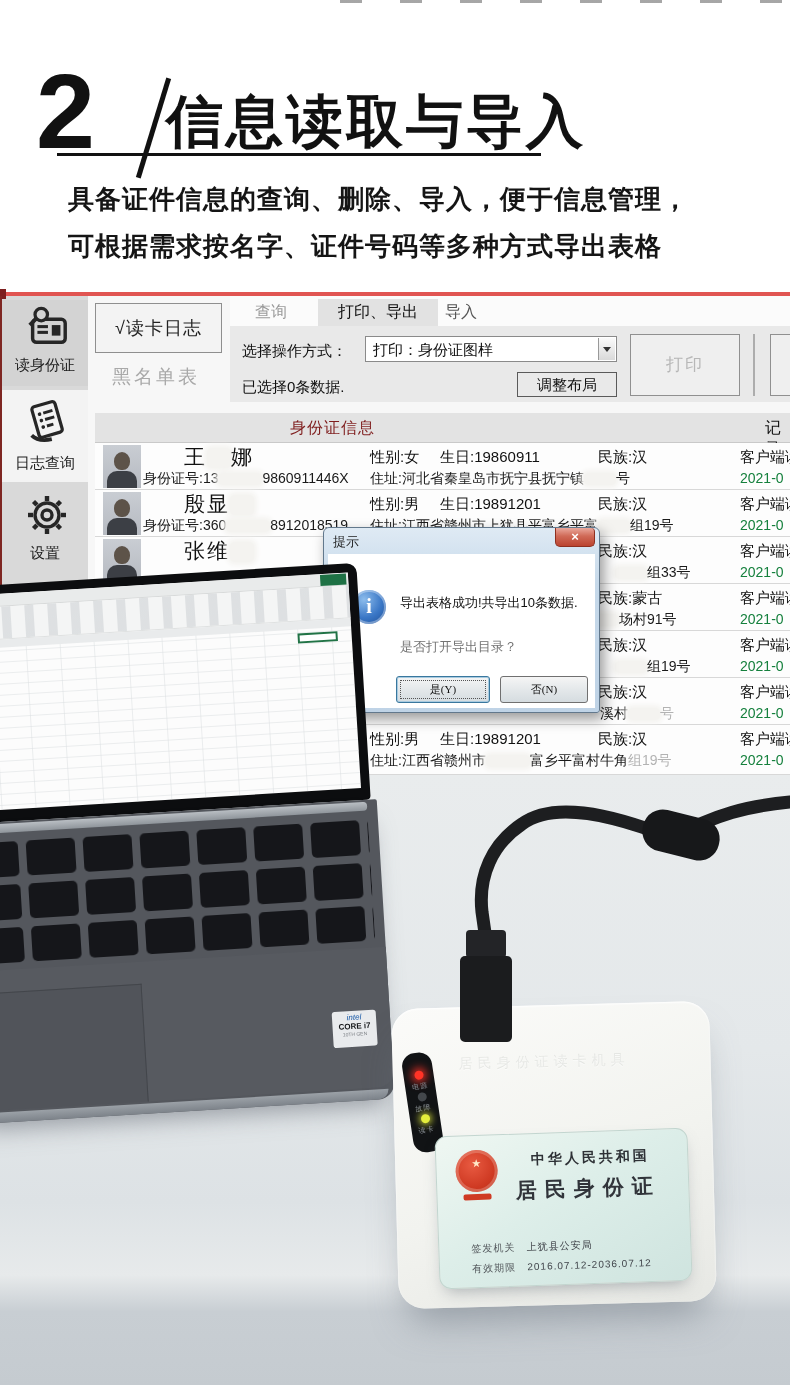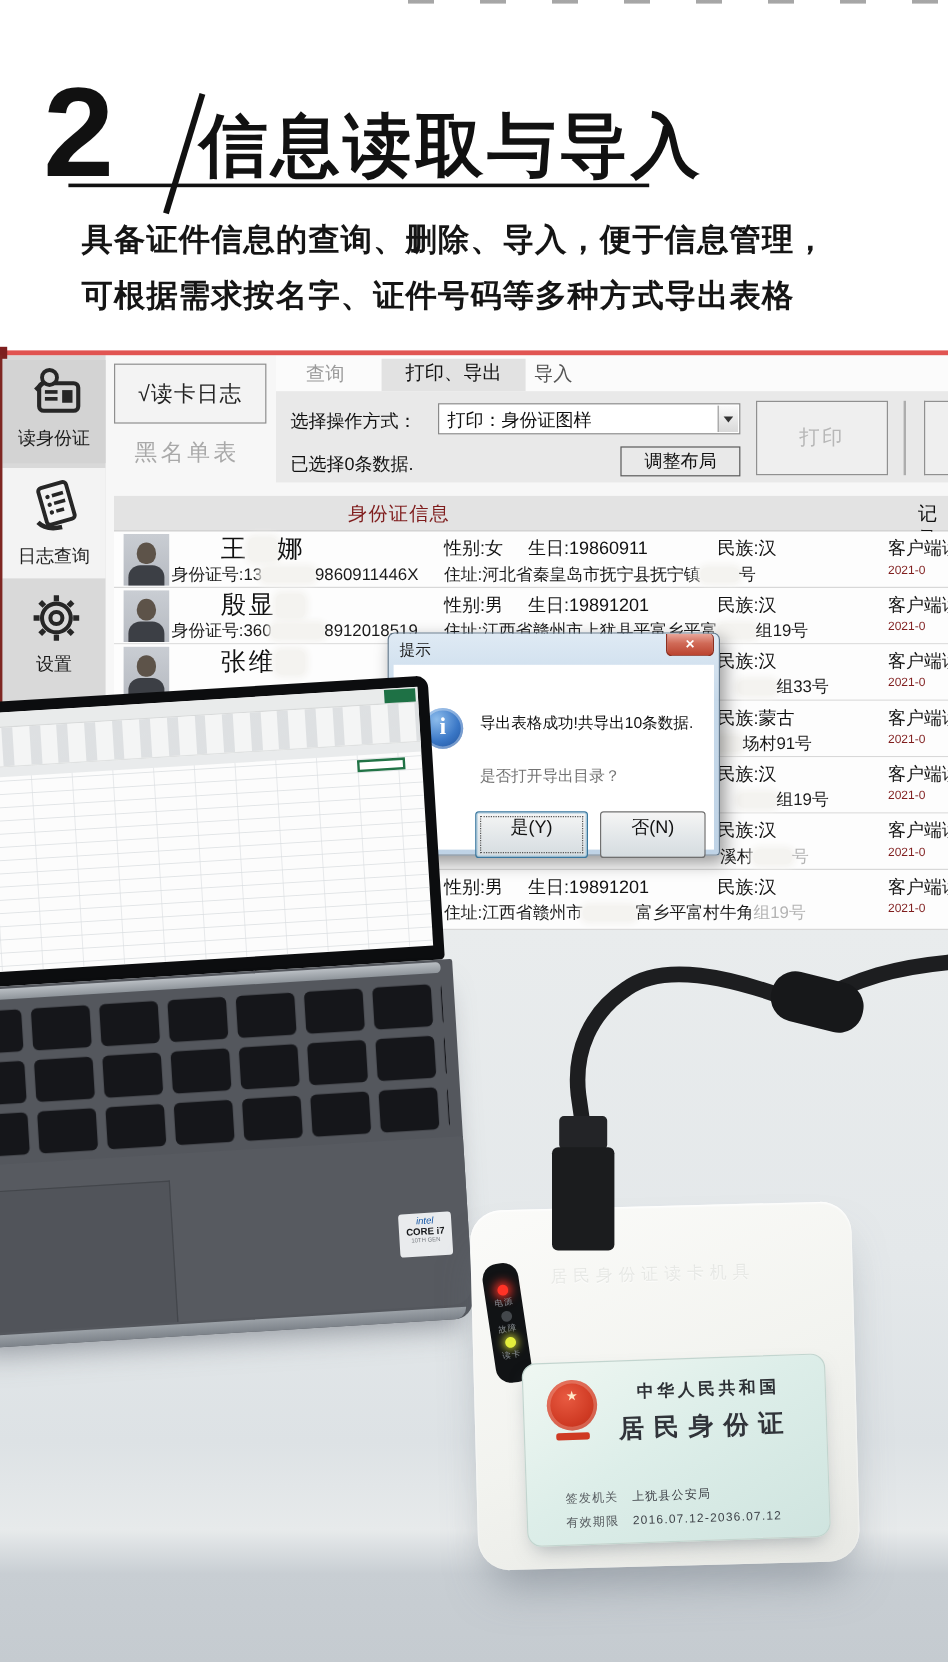--- a/index.html
+++ b/index.html
@@ -58,21 +58,21 @@
   .photo { left:8px; top:2px; width:38px; height:43px; background:linear-gradient(#c9cdd3,#b6bac1); overflow:hidden; }
   .photo::before { content:""; position:absolute; left:11px; top:7px; width:16px; height:18px; border-radius:50% 50% 45% 45%; background:#5d5349; }
   .photo::after { content:""; position:absolute; left:4px; top:26px; width:30px; height:18px; border-radius:10px 10px 0 0; background:#3c3f45; }
   .fname { left:48px; top:0; font-size:21px; color:#111; letter-spacing:2px;margin-left:41px; }
   .fid { left:48px; top:27px; font-size:14px; color:#1a1a1a; }
   .fsex { left:275px; top:5px; font-size:15px; color:#111; }
   .fbirth { left:345px; top:5px; font-size:15px; color:#111; }
   .feth { left:503px; top:5px; font-size:15px; color:#111; }
   .faddr { left:275px; top:27px; font-size:14px; color:#1a1a1a; }
   .fclient { left:645px; top:5px; font-size:15px; color:#111; white-space:nowrap; }
-  .ftime { left:645px; top:27px; font-size:10px; color:#7f1d1d; white-space:nowrap; }
+  .ftime { left:645px; top:27px; font-size:14px; color:#15803d; white-space:nowrap; }
   .fidtail { left:247px; top:27px; font-size:14px; color:#1a1a1a; }
   .rd { display:inline-block; vertical-align:middle; background:#f4f3f0; border-radius:5px; box-shadow:0 0 5px 3px #f4f3f0; }
   .rd-name { width:24px; height:20px; }
   .rd-id { width:44px; height:12px; }
   .rd-sm { width:32px; height:12px; }
   .dim { color:#b3b3b3; }
 
   
   .dialog { left:323px; top:527px; width:277px; height:186px; z-index:5;
     background:linear-gradient(#dfeaf4,#c6d9ea 30%,#bfd3e6); border:1px solid #62788c; border-radius:6px 6px 3px 3px;
@@ -81,22 +81,22 @@
   .dlg-close { left:231px; top:0; width:40px; height:19px; border:1px solid #8e2f1f; border-top:none;
     border-radius:0 4px 5px 5px; background:linear-gradient(#eaa89c,#d06a57 45%,#bb432f);
     color:#fff; font-size:13px; font-weight:bold; text-align:center; line-height:17px; }
   .dlg-content { left:4px; top:26px; width:267px; height:154px; background:#fff; }
   .dlg-icon { left:24px; top:36px; width:34px; height:34px; border-radius:50%;
     background:radial-gradient(circle at 35% 28%,#8cbcec,#3a77c6 55%,#1c4d96); color:#fff;
     font-size:20px; font-weight:bold; font-family:"Liberation Serif",serif; text-align:center; line-height:33px;
     box-shadow:inset 0 0 0 2px rgba(255,255,255,.35); }
   .dlg-msg1 { left:72px; top:40px; font-size:13px; color:#111; }
   .dlg-msg2 { left:72px; top:84px; font-size:13px; color:#737373; }
-  .dlg-btn { top:122px; height:39px; background:linear-gradient(#f5f5f5,#e4e8ea 50%,#d5dce0);
-    border:1px solid #707070; border-radius:3px; font-size:15px; color:#111; text-align:center; line-height:25px; }
+  .dlg-btn { top:122px; height:27px; background:linear-gradient(#f5f5f5,#e4e8ea 50%,#d5dce0);
+    border:1px solid #707070; border-radius:3px; font-size:11px; color:#111; text-align:center; line-height:25px;font-family:Liberation Serif, serif; }
   .dlg-yes { left:68px; width:94px; border-color:#39779e; box-shadow:0 0 0 1px #a8cbe0 inset; }
   .dlg-yes::after { content:""; position:absolute; left:3px; top:3px; right:3px; bottom:3px; border:1px dotted #555; }
   .dlg-no { left:172px; width:88px; }
 
   
   .photo-bg { left:0; top:774px; width:790px; height:611px; z-index:1;
     background:linear-gradient(180deg,#e9eced 0%,#e4e8ea 45%,#dde2e5 70%,#e7eaeb 82%,#c8ced3 88%,#c5cbd0 100%); }
 
   .laptop { left:-55px; top:588px; width:412px; height:548px; transform:rotate(-3.5deg); transform-origin:left top; z-index:8; }
   .lt-screen { position:absolute; left:0; top:0; width:412px; height:237px; background:#0c0d0f; border-radius:10px 10px 4px 4px; padding:9px 9px 12px 9px; }

